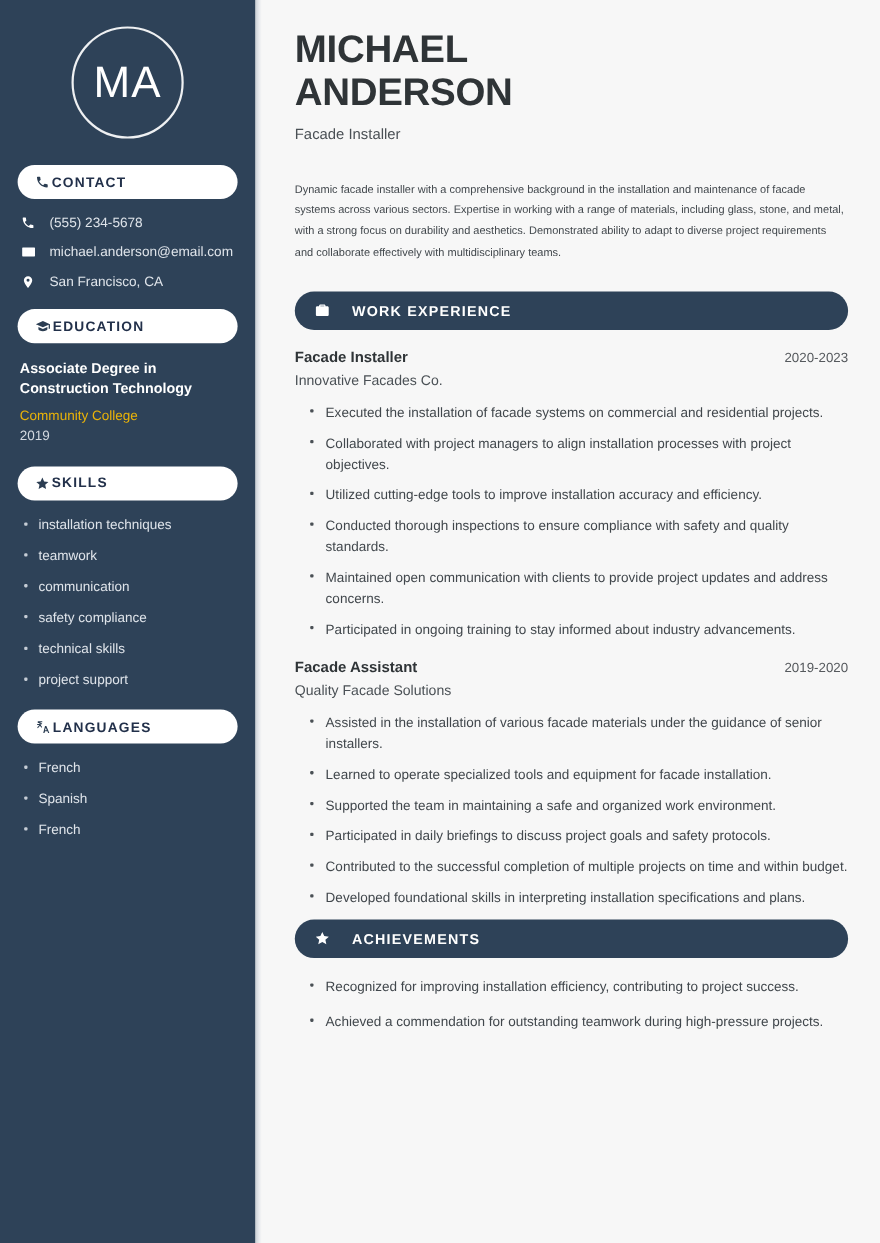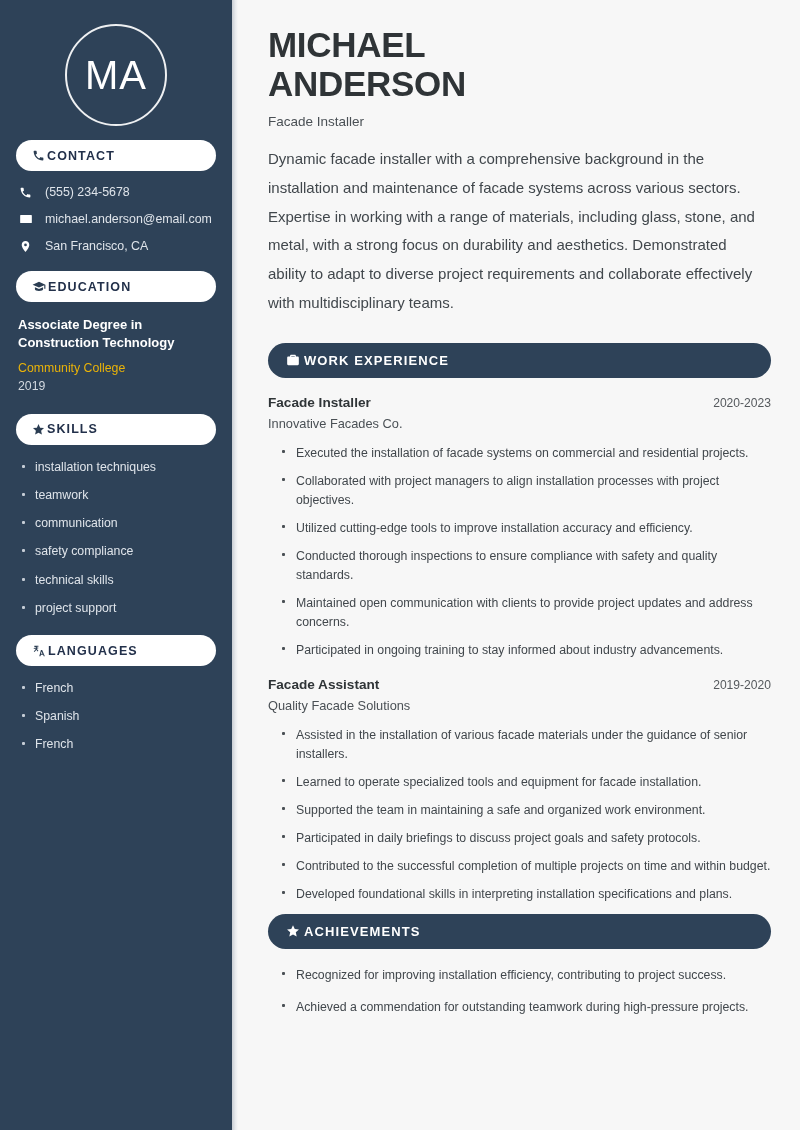--- a/index.html
+++ b/index.html
@@ -19,21 +19,21 @@
     background:#2e4258;
     color:#ffffff;
     padding:0 0 20px 0;
     position:relative;
   }
   .sidebar-edge {
     width:6px; flex:0 0 6px;
     background:linear-gradient(to right,#c9ced4 0%, #e9ebee 60%, #f7f7f7 100%);
   }
 
-  .monogram-wrap { display:flex; justify-content:center; padding-top:24px; padding-bottom:14px; }
+  .monogram-wrap { display:flex; justify-content:center; padding-top:24px; padding-bottom:24px; }
   .monogram {
     width:102px; height:102px; border-radius:50%;
     border:2px solid rgba(255,255,255,0.92);
     display:flex; align-items:center; justify-content:center;
   }
   .monogram span {
     font-size:40px; font-weight:400; letter-spacing:1px; color:#ffffff;
     line-height:1;
   }
 
@@ -86,32 +86,32 @@
   .main { flex:1; padding:26px 29px 0 30px; background:#f7f7f7; }
 
   .name {
     font-size:35px; font-weight:700; line-height:1.1;
     color:#2f3437; letter-spacing:-0.3px;
     text-transform:uppercase;
   }
   .role { margin-top:11px; font-size:13.5px; color:#4a5055; }
 
   .summary {
-    margin-top:16px;
-    font-size:15px; line-height:1.92; color:#41474c;
+    margin-top:34px;
+    font-size:10px; line-height:1.92; color:#41474c;
     max-width:500px;
   }
 
   .section-bar {
     margin-top:25px;
     background:#2e4258;
     border-radius:999px;
     height:35px;
     display:flex; align-items:center;
-    padding:8px 18px; gap:4px;
+    padding:8px 18px; gap:20px;
   }
   .section-bar .ico { display:flex; align-items:center; color:#ffffff; }
   .section-bar .txt {
     color:#ffffff; font-size:13px; font-weight:700;
     letter-spacing:1.1px; text-transform:uppercase;
   }
 
   .job { margin-top:17px; }
   .job-head { display:flex; justify-content:space-between; align-items:baseline; }
   .job-title { font-size:13.6px; font-weight:700; color:#2f3437; }

